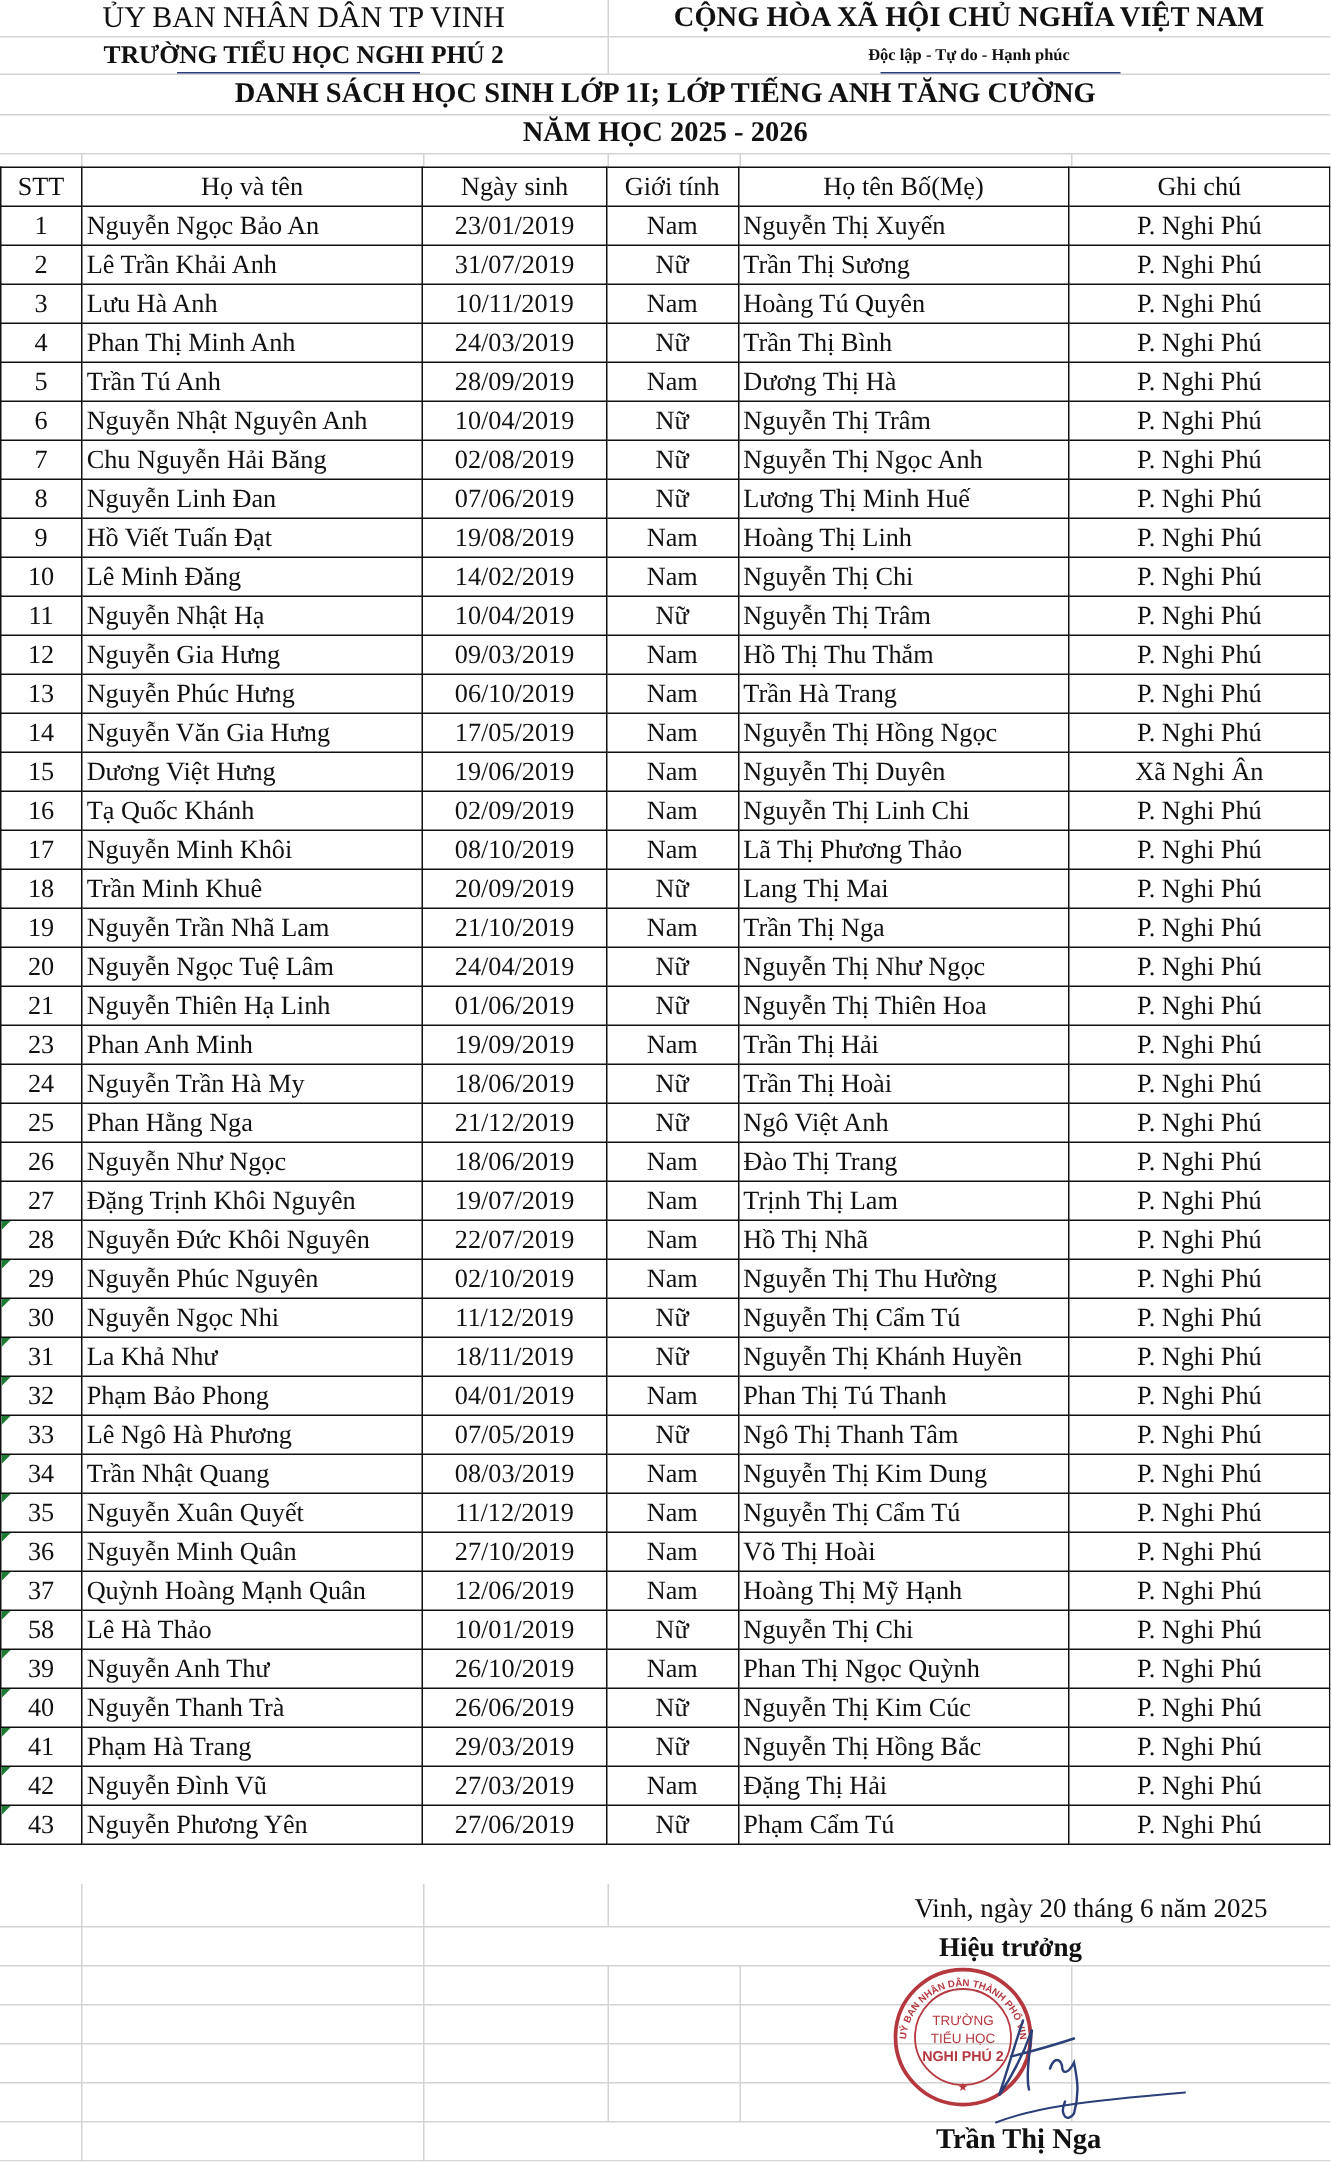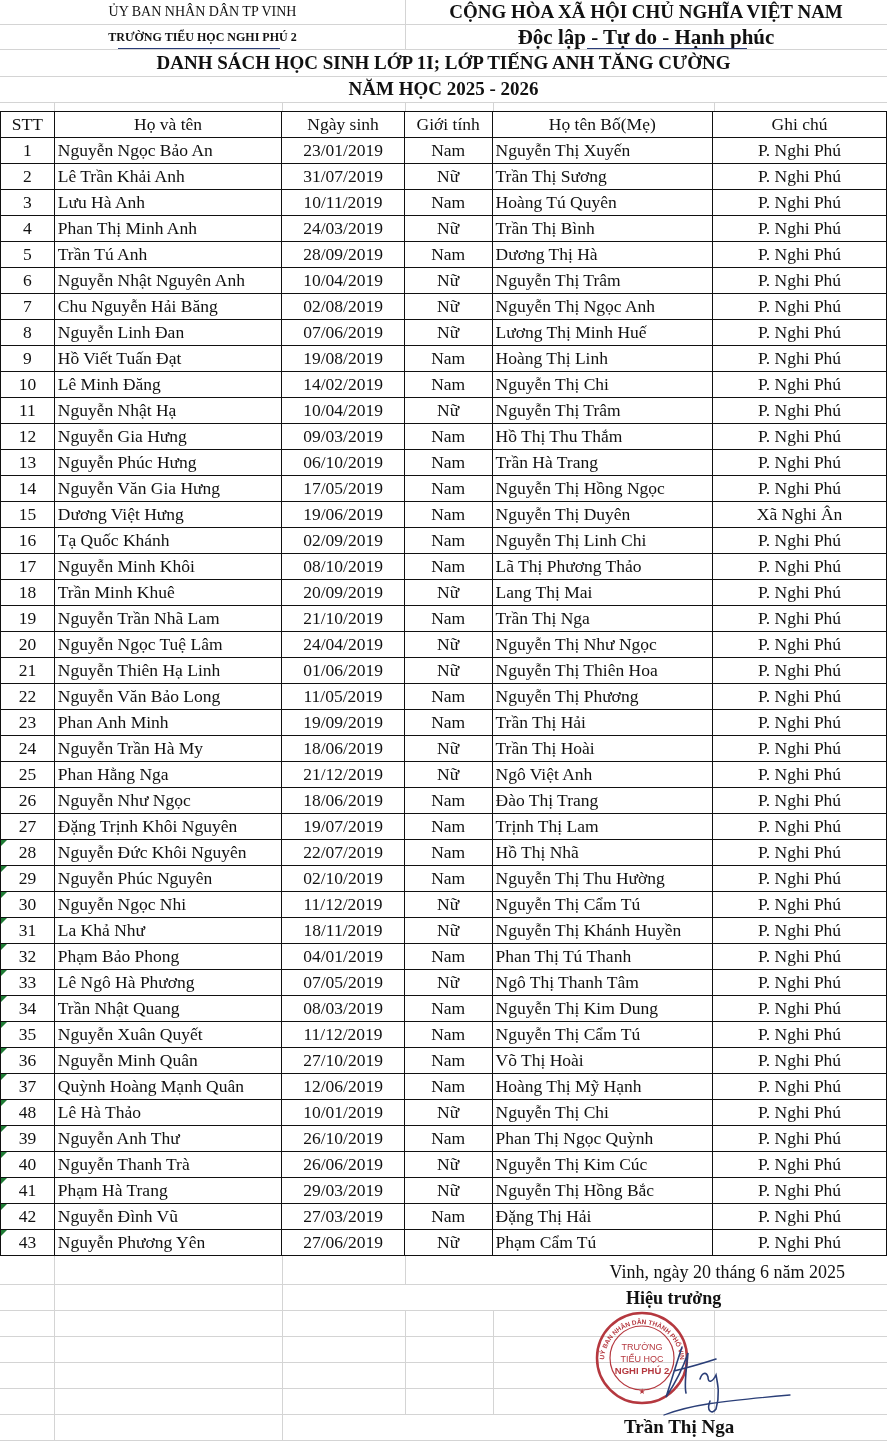--- a/index.html
+++ b/index.html
@@ -1,22 +1,22 @@
 <!DOCTYPE html>
 <html><head>
 <meta charset="utf-8">
 <style>
   html, body { margin: 0; padding: 0; background: #ffffff; }
   body { width: 887px; height: 1441px; position: relative; overflow: hidden;
          font-family: "Liberation Serif", "DejaVu Serif", serif; color: #111; }
   .gl-h { position: absolute; left: 0; width: 887px; height: 1px; background: #d4d4d4; }
   .gl-v { position: absolute; width: 1px; background: #d4d4d4; }
   .hdr { position: absolute; text-align: center; white-space: nowrap; line-height: 24px; }
-  .hdr.plain { font-size: 14px; }
-  .hdr.bold { font-size: 12px; font-weight: bold; }
+  .hdr.plain { font-size: 20px; }
+  .hdr.bold { font-size: 17px; font-weight: bold; }
   .hdr.title { font-size: 19px; font-weight: bold; }
   .uline { position: absolute; height: 1px; background: #2a3d7a; }
   table.roster { position: absolute; left: 0; top: 111px; border-collapse: collapse; table-layout: fixed; }
   table.roster td, table.roster th { border: 1px solid #111; height: 25px; padding: 0 3px; font-size: 17.5px;
          white-space: nowrap; overflow: hidden; line-height: 25px; }
   table.roster th { font-weight: normal; text-align: center; }
   td.c { text-align: center; }
   td.l { text-align: left; }
   td.stt { position: relative; text-align: center; }
   td.stt.flag::before { content: ""; position: absolute; left: 0; top: 0; width: 0; height: 0;
@@ -54,21 +54,21 @@
   <div class="gl-v" style="left:405px; top:1256px; height:28px"></div>
   <div class="gl-v" style="left:405px; top:1310px; height:104px"></div>
   <div class="gl-v" style="left:493px; top:1310px; height:104px"></div>
   <div class="gl-v" style="left:714px; top:1310px; height:104px"></div>
 </div>
 
 <div class="hdr plain" style="left:0; width:405px; top:0;">ỦY BAN NHÂN DÂN TP VINH</div>
 <div class="hdr bold" style="left:0; width:405px; top:25px;">TRƯỜNG TIỂU HỌC  NGHI PHÚ 2</div>
 <div class="uline" style="left:118px; width:162px; top:48px;"></div>
 <div class="hdr title" style="left:405px; width:482px; top:0;">CỘNG HÒA XÃ HỘI CHỦ NGHĨA VIỆT NAM</div>
-<div class="hdr bold" style="left:405px; width:482px; top:25px; font-size:21px;">Độc lập - Tự do - Hạnh phúc</div>
+<div class="hdr bold" style="left:405px; width:482px; top:25px; font-size:11px;">Độc lập - Tự do - Hạnh phúc</div>
 <div class="uline" style="left:587px; width:160px; top:48px;"></div>
 <div class="hdr title" style="left:0; width:887px; top:51px;">DANH SÁCH HỌC SINH LỚP 1I; LỚP TIẾNG ANH TĂNG CƯỜNG</div>
 <div class="hdr title" style="left:0; width:887px; top:77px;">NĂM HỌC 2025 - 2026</div>
 
 <table class="roster">
   <colgroup>
     <col style="width:54px">
       <col style="width:228px">
       <col style="width:123px">
     <col style="width:88px">
@@ -248,28 +248,20 @@
       </tr>
       <tr>
         <td class="stt">21</td>
         <td class="l">Nguyễn Thiên Hạ Linh</td>
         <td class="c">01/06/2019</td>
         <td class="c">Nữ</td>
         <td class="l">Nguyễn Thị Thiên Hoa</td>
         <td class="c">P. Nghi Phú</td>
       </tr>
       <tr>
-        <td class="stt">22</td>
-        <td class="l">Nguyễn Văn Bảo Long</td>
-        <td class="c">11/05/2019</td>
-        <td class="c">Nam</td>
-        <td class="l">Nguyễn Thị Phương</td>
-        <td class="c">P. Nghi Phú</td>
-      </tr>
-      <tr>
         <td class="stt">23</td>
         <td class="l">Phan Anh Minh</td>
         <td class="c">19/09/2019</td>
         <td class="c">Nam</td>
         <td class="l">Trần Thị Hải</td>
         <td class="c">P. Nghi Phú</td>
       </tr>
       <tr>
         <td class="stt">24</td>
         <td class="l">Nguyễn Trần Hà My</td>
@@ -376,21 +368,21 @@
       </tr>
       <tr>
         <td class="stt flag">37</td>
         <td class="l">Quỳnh Hoàng Mạnh Quân</td>
         <td class="c">12/06/2019</td>
         <td class="c">Nam</td>
         <td class="l">Hoàng Thị Mỹ Hạnh</td>
         <td class="c">P. Nghi Phú</td>
       </tr>
       <tr>
-        <td class="stt flag">48</td>
+        <td class="stt flag">58</td>
         <td class="l">Lê Hà Thảo</td>
         <td class="c">10/01/2019</td>
         <td class="c">Nữ</td>
         <td class="l">Nguyễn Thị Chi</td>
         <td class="c">P. Nghi Phú</td>
       </tr>
       <tr>
         <td class="stt flag">39</td>
         <td class="l">Nguyễn Anh Thư</td>
         <td class="c">26/10/2019</td>

